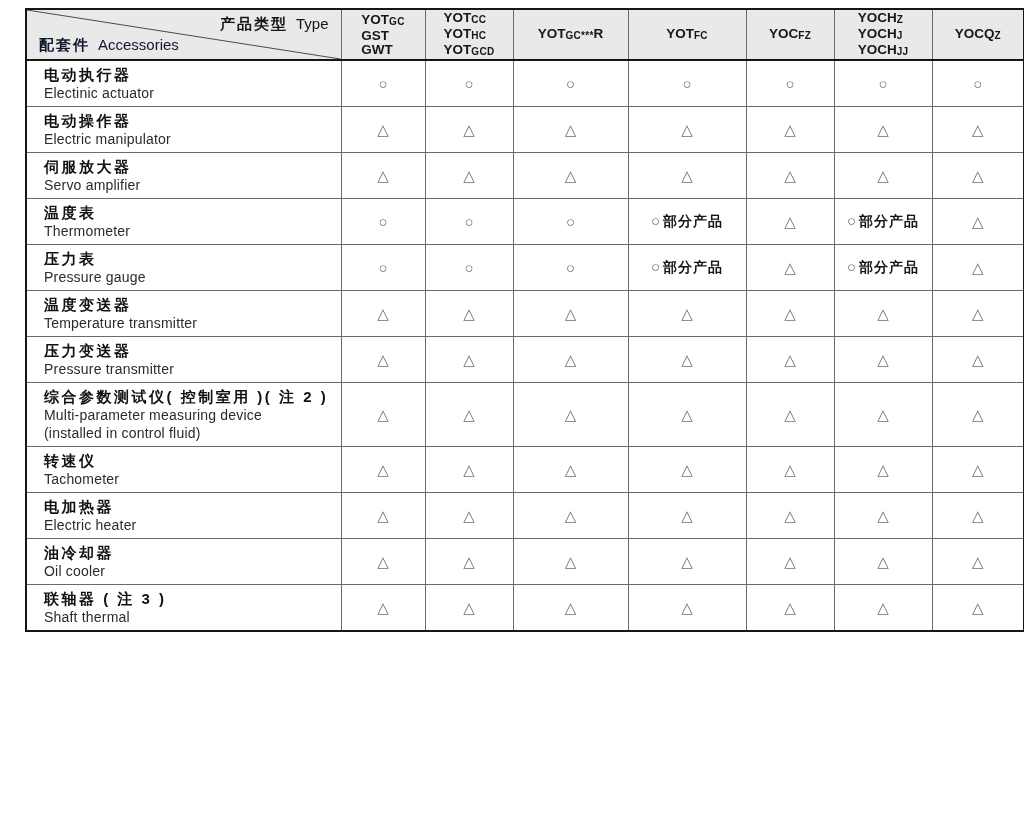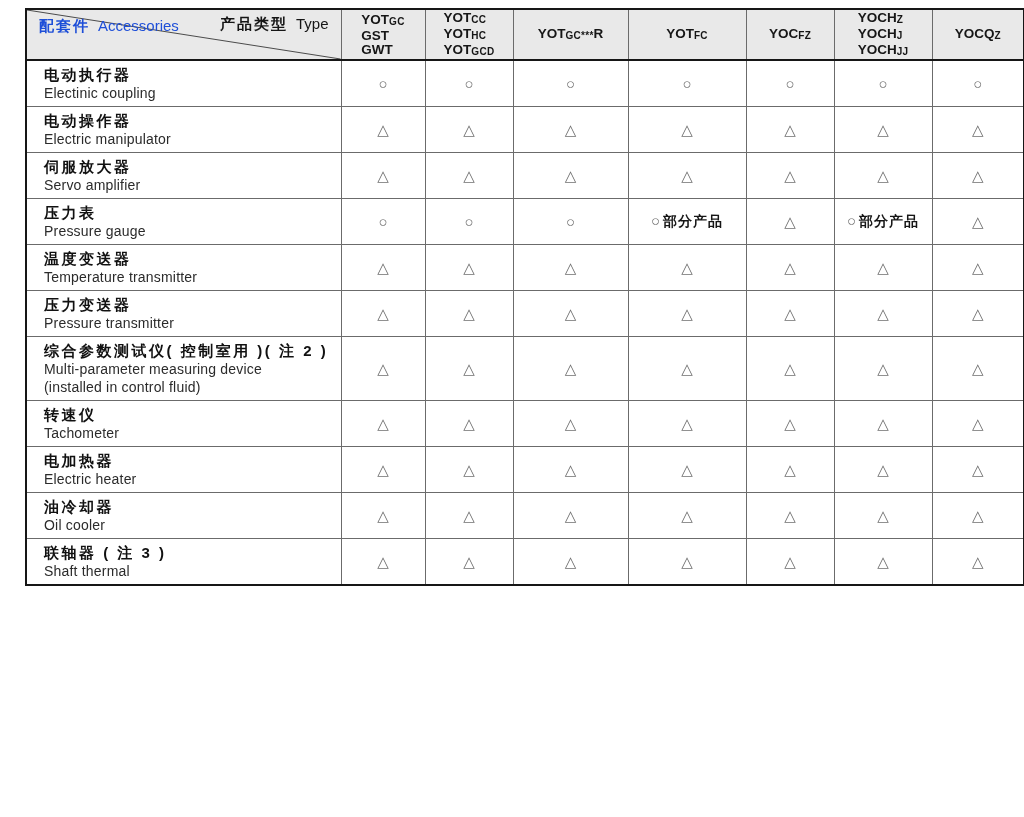--- a/index.html
+++ b/index.html
@@ -10,21 +10,21 @@
     border:2px solid #161616;}
   th,td{border:1px solid #6b6b6b;vertical-align:middle;padding:0;}
 
   thead th{background:#e9e9e9;height:49px;border-bottom:2px solid #161616;
     font-size:13.5px;font-weight:bold;color:#161616;text-align:center;}
   th.corner{position:relative;text-align:left;}
   .diag-svg{position:absolute;left:0;top:0;width:100%;height:100%;display:block;}
   .corner-top{position:absolute;right:12px;top:5px;font-size:15px;color:#161616;}
   .corner-top .zhb{font-weight:bold;letter-spacing:2px;}
   .corner-top .enr{font-weight:normal;margin-left:8px;}
-  .corner-bottom{position:absolute;left:12px;bottom:23px;font-size:15px;color:#1d4ed8;}
+  .corner-bottom{position:absolute;left:12px;bottom:4px;font-size:15px;color:#0f172a;}
   .corner-bottom .zhb{font-weight:bold;letter-spacing:2px;}
   .corner-bottom .enr{font-weight:normal;margin-left:8px;}
 
   .hdr-block{display:inline-block;text-align:left;vertical-align:middle;}
   .hdr-line{display:block;line-height:14px;white-space:nowrap;}
   .sub{font-size:10px;vertical-align:-1px;letter-spacing:0.3px;}
 
   tbody tr{height:46px;padding-left:30px;}
   td.label-cell{padding:4px 6px 4px 17px;text-align:left;}
   .zh{font-size:15px;font-weight:bold;color:#111;letter-spacing:2.5px;line-height:19px;}
@@ -70,21 +70,21 @@
           <th><span class="hdr-block"><span class="hdr-line"><span>YOC</span><span class="sub">FZ</span></span></span></th>
           <th><span class="hdr-block"><span class="hdr-line"><span>YOCH</span><span class="sub">Z</span></span><span class="hdr-line"><span>YOCH</span><span class="sub">J</span></span><span class="hdr-line"><span>YOCH</span><span class="sub">JJ</span></span></span></th>
           <th><span class="hdr-block"><span class="hdr-line"><span>YOCQ</span><span class="sub">Z</span></span></span></th>
         </tr>
     </thead>
     <tbody id="table-body">
 
     <tr>
           <td class="label-cell">
             <div class="zh">电动执行器</div>
-            <div class="en">Electinic coupling</div>
+            <div class="en">Electinic actuator</div>
           </td>
           <td class="sym-cell">○</td>
           <td class="sym-cell">○</td>
           <td class="sym-cell">○</td>
           <td class="sym-cell">○</td>
           <td class="sym-cell">○</td>
           <td class="sym-cell">○</td>
           <td class="sym-cell">○</td>
         </tr>
         <tr>
@@ -104,20 +104,33 @@
           <td class="label-cell">
             <div class="zh">伺服放大器</div>
             <div class="en">Servo amplifier</div>
           </td>
           <td class="sym-cell">△</td>
           <td class="sym-cell">△</td>
           <td class="sym-cell">△</td>
           <td class="sym-cell">△</td>
           <td class="sym-cell">△</td>
           <td class="sym-cell">△</td>
+          <td class="sym-cell">△</td>
+        </tr>
+        <tr>
+          <td class="label-cell">
+            <div class="zh">温度表</div>
+            <div class="en">Thermometer</div>
+          </td>
+          <td class="sym-cell">○</td>
+          <td class="sym-cell">○</td>
+          <td class="sym-cell">○</td>
+          <td class="sym-cell"><span class="psym">○</span><span class="ptext">部分产品</span></td>
+          <td class="sym-cell">△</td>
+          <td class="sym-cell"><span class="psym">○</span><span class="ptext">部分产品</span></td>
           <td class="sym-cell">△</td>
         </tr>
         <tr>
           <td class="label-cell">
             <div class="zh">压力表</div>
             <div class="en">Pressure gauge</div>
           </td>
           <td class="sym-cell">○</td>
           <td class="sym-cell">○</td>
           <td class="sym-cell">○</td>

